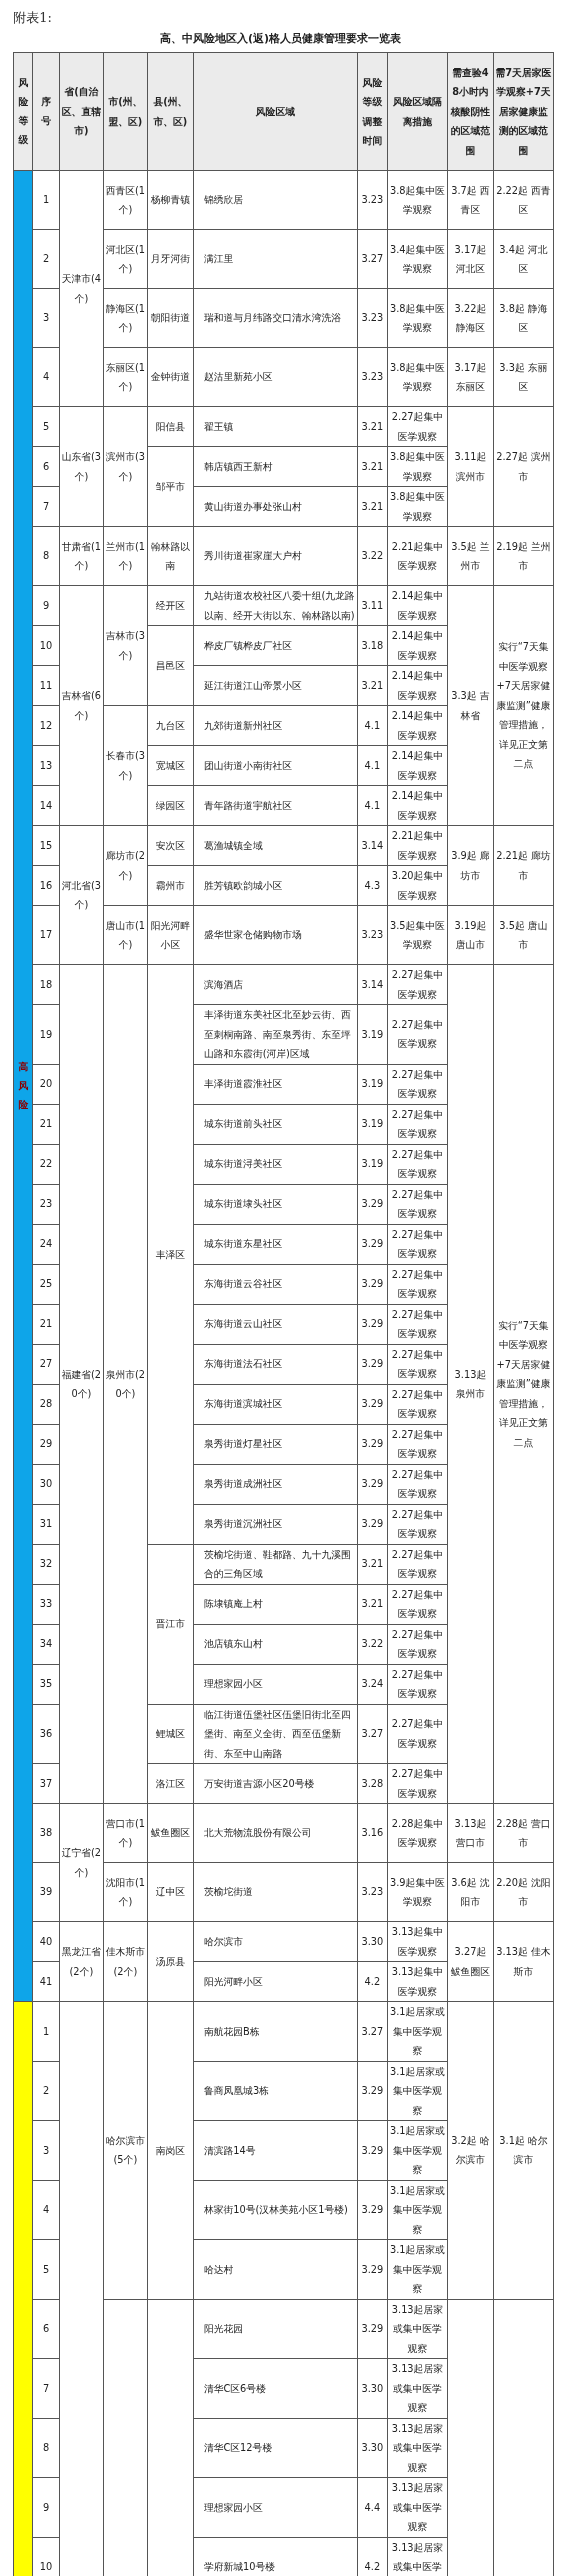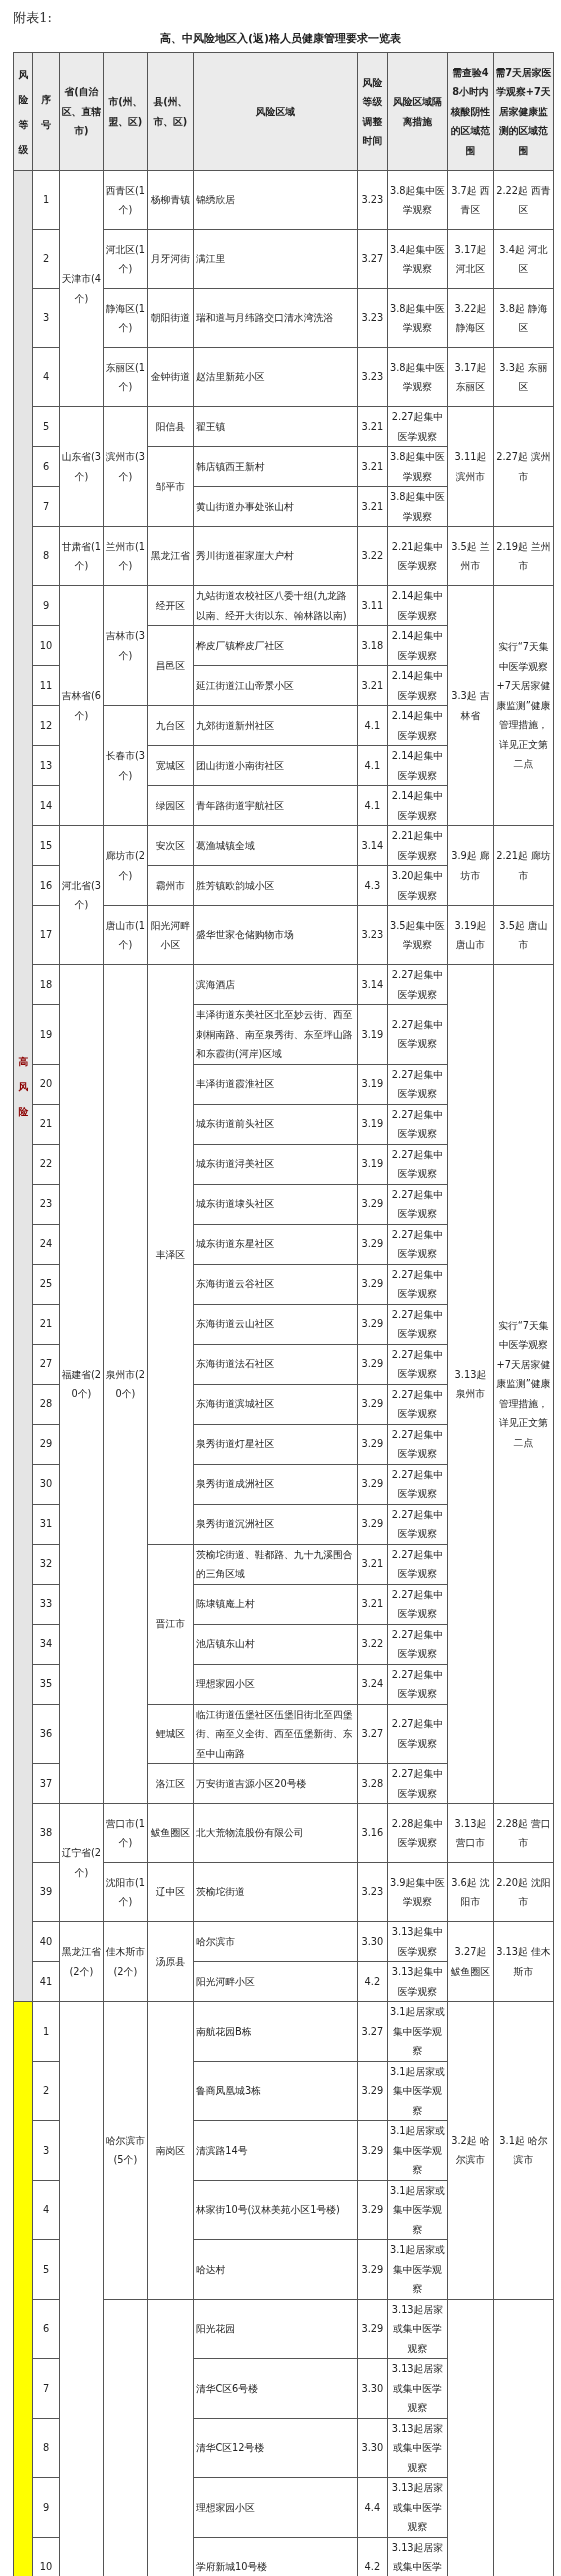--- a/index.html
+++ b/index.html
@@ -8,24 +8,24 @@
   .attach-label { position:absolute; left:13.3px; top:9.4px; font-size:13px; color:#333;
                   font-family:"DejaVu Serif", serif; }
   .doc-title { position:absolute; left:0; width:561px; top:31px; text-align:center;
                font-size:11px; font-weight:bold; color:#222; }
   table.risk { position:absolute; left:13.3px; top:52px; border-collapse:collapse;
                table-layout:fixed; width:539px; }
   table.risk th, table.risk td { border:0.8px solid #555; padding:0 1.6px; font-size:9.8px;
                line-height:19.5px; text-align:center; vertical-align:middle; overflow:hidden;
                word-break:break-all; }
   table.risk th { background:#ebebeb; font-weight:bold; color:#222; height:117px; line-height:19.5px; }
-  table.risk td.area { text-align:left; padding-left:2px;margin-left:28px; }
-  td.lvl-high { background:#e5e5e5; color:#8b0000; font-weight:bold; }
+  table.risk td.area { text-align:left; padding-left:10px;margin-left:28px; }
+  td.lvl-high { background:#0ea5e9; color:#8b0000; font-weight:bold; }
   td.lvl-mid { background:#ffff00; }
-  .vert { display:inline-block; width:11px; line-height:25px; word-break:break-all; }
+  .vert { display:inline-block; width:11px; line-height:19px; word-break:break-all; }
   col.c0{width:19px} col.c1{width:26.6px} col.c2{width:44px} col.c3{width:44px} col.c4{width:46px}
   col.c5{width:164px} col.c6{width:30px} col.c7{width:60px} col.c8{width:46px} col.c9{width:60px}
 </style>
 </head>
 <body>
 
 <div class="attach-label">附表1:</div>
 <div class="doc-title">高、中风险地区入(返)格人员健康管理要求一览表</div>
 
 <table class="risk">
@@ -119,21 +119,21 @@
       <tr style="height: 39px;">
         <td>7</td>
         <td class="area">黄山街道办事处张山村</td>
         <td>3.21</td>
         <td>3.8起集中医学观察</td>
       </tr>
       <tr style="height: 59px;">
         <td>8</td>
         <td>甘肃省(1个)</td>
         <td>兰州市(1个)</td>
-        <td>黑龙江省</td>
+        <td>翰林路以南</td>
         <td class="area">秀川街道崔家崖大户村</td>
         <td>3.22</td>
         <td>2.21起集中医学观察</td>
         <td>3.5起 兰州市</td>
         <td>2.19起 兰州市</td>
       </tr>
       <tr style="height: 39px;">
         <td>9</td>
         <td rowspan="6">吉林省(6个)</td>
         <td rowspan="3">吉林市(3个)</td>

